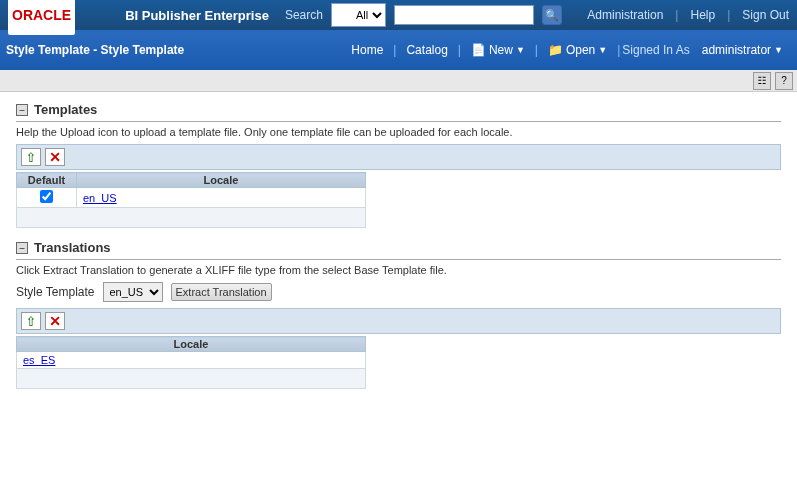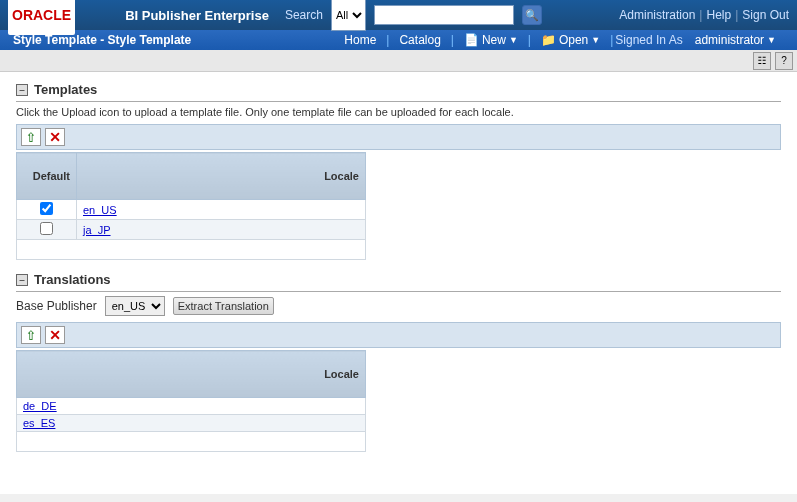--- a/index.html
+++ b/index.html
@@ -31,55 +31,56 @@
     }
     .search-label { color: #cce0ff; font-size: 12px; margin-left: 8px; }
     .search-input {
       height: 20px;
       border: 1px solid #7a9abf;
       background: white;
       font-size: 11px;
       padding: 0 3px;
     }
     .search-select {
-      height: 32px;
+      height: 24px;
       font-size: 11px;
       border: 1px solid #7a9abf;
       background: white;
+      padding-left: 20px;
     }
     .search-btn {
       background: #4a7abf;
       border: 1px solid #3a6aaf;
       border-radius: 3px;
       width: 20px;
       height: 20px;
       cursor: pointer;
       display: flex;
       align-items: center;
       justify-content: center;
       color: white;
       font-size: 11px;
     }
     .nav-links {
       margin-left: auto;
       display: flex;
-      gap: 4px;
+      gap: 12px;
       color: #cce0ff;
       font-size: 12px;
     }
     .nav-links a { color: #cce0ff; text-decoration: none; cursor: pointer; }
     .nav-separator { color: #7a9abf; }
 
     
     .second-nav {
       background: linear-gradient(to bottom, #2a6abf, #1a5aaf);
-      height: 20px;
-      display: flex;
-      align-items: center;
-      padding: 0 13px;
+      height: 40px;
+      display: flex;
+      align-items: center;
+      padding: 0 6px;
     }
     .page-title {
       color: white;
       font-size: 12px;
       font-weight: bold;
     }
     .second-nav-right {
       margin-left: auto;
       display: flex;
       align-items: center;
@@ -188,24 +189,24 @@
 
     
     .data-table {
       width: 350px;
       border-collapse: collapse;
       border: 1px solid #b0c4d8;
     }
     .data-table th {
       background: linear-gradient(to bottom, #c8d8e8, #b8c8d8);
       border: 1px solid #b0c4d8;
-      padding: 17px 6px;
-      font-size: 11px;
-      font-weight: bold;
-      text-align: right;
+      padding: 1px 6px;
+      font-size: 11px;
+      font-weight: bold;
+      text-align: center;
       color: #333;
     }
     .data-table td {
       border: 1px solid #d0d8e0;
       padding: 2px 6px;
       font-size: 11px;
     }
     .data-table tr:nth-child(even) td { background: #f0f4f8; }
     .data-table tr:nth-child(odd) td { background: white; }
     .data-table a { color: #0000cc; text-decoration: underline; cursor: pointer; }
@@ -307,21 +308,21 @@
   <div class="icon-btn">?</div>
 </div>
 
 <div class="main-content">
 
   <div class="section">
     <div class="section-header">
       <div class="section-toggle">–</div>
       <span class="section-title">Templates</span>
     </div>
-    <p class="section-desc">Click the Upload icon to upload a template file. Only one template file can be uploaded for each locale.</p>
+    <p class="section-desc">Help the Upload icon to upload a template file. Only one template file can be uploaded for each locale.</p>
 
     <div class="table-toolbar">
       <div class="toolbar-icon">
         <span style="color:#006600; font-size:13px;">⇧</span>
       </div>
       <div class="toolbar-icon">
         <span style="color:#cc0000; font-size:14px; font-weight:bold;">✕</span>
       </div>
     </div>
 
@@ -332,41 +333,36 @@
           <th>Locale</th>
         </tr>
       </thead>
       <tbody id="templates-tbody">
       <tr>
     <td style="text-align:center;">
       <input type="checkbox" checked="" style="">
     </td>
     <td><a>en_US</a></td>
   </tr>
-          <tr>
-    <td style="text-align:center;">
-      <input type="checkbox" style="">
-    </td>
-    <td><a>ja_JP</a></td>
-  </tr>
           <tr class="empty-row">
             <td colspan="2">&nbsp;</td>
           </tr>
         </tbody>
     </table>
   </div>
 
   <div class="section">
     <div class="section-header">
       <div class="section-toggle">–</div>
       <span class="section-title">Translations</span>
     </div>
+    <p class="section-desc">Click Extract Translation to generate a XLIFF file type from the select Base Template file.</p>
 
     <div class="base-template-row">
-      <label class="base-template-label">Base Publisher</label>
+      <label class="base-template-label">Style Template</label>
       <select class="base-template-select">
         <option>en_US</option>
       </select>
       <button class="extract-btn">Extract Translation</button>
     </div>
 
     <div class="table-toolbar">
       <div class="toolbar-icon">
         <span style="color:#006600; font-size:13px;">⇧</span>
       </div>
@@ -375,23 +371,20 @@
       </div>
     </div>
 
     <table class="data-table">
       <thead>
         <tr>
           <th>Locale</th>
         </tr>
       </thead>
       <tbody id="translations-tbody">
-      <tr>
-            <td><a>de_DE</a></td>
-          </tr>
           <tr>
             <td><a>es_ES</a></td>
           </tr>
           <tr class="empty-row">
             <td>&nbsp;</td>
           </tr>
         </tbody>
     </table>
   </div>
 

